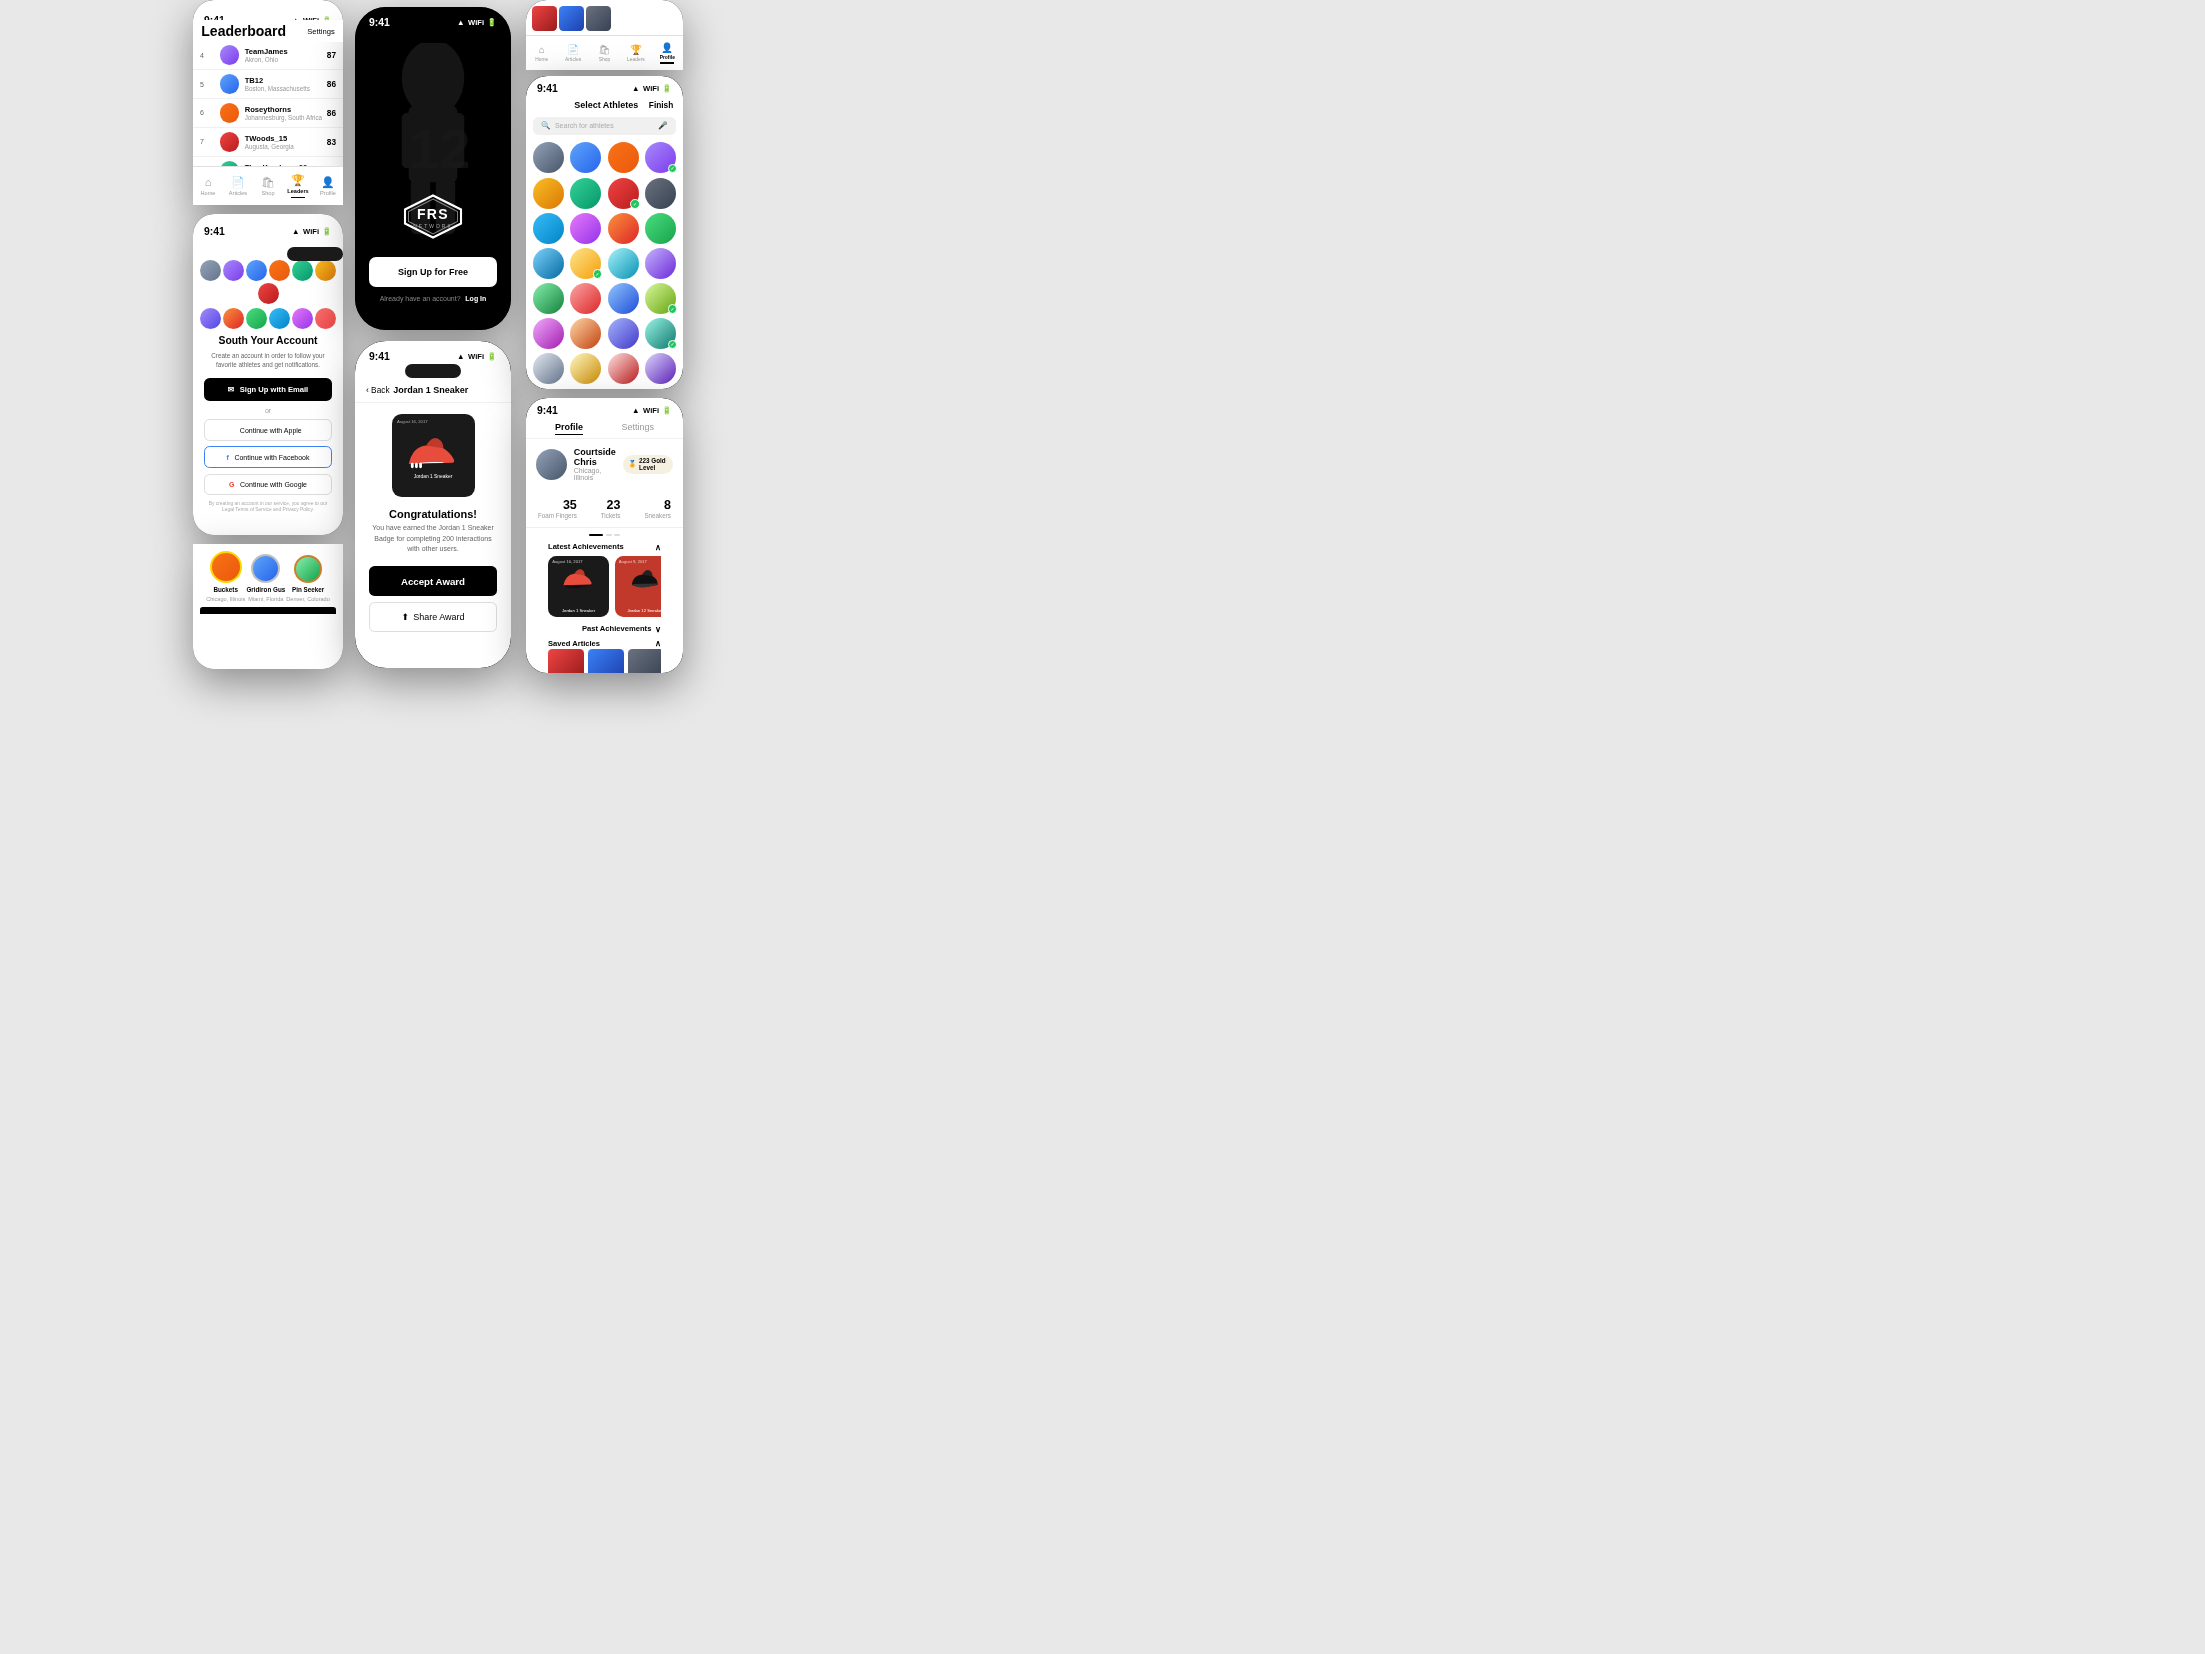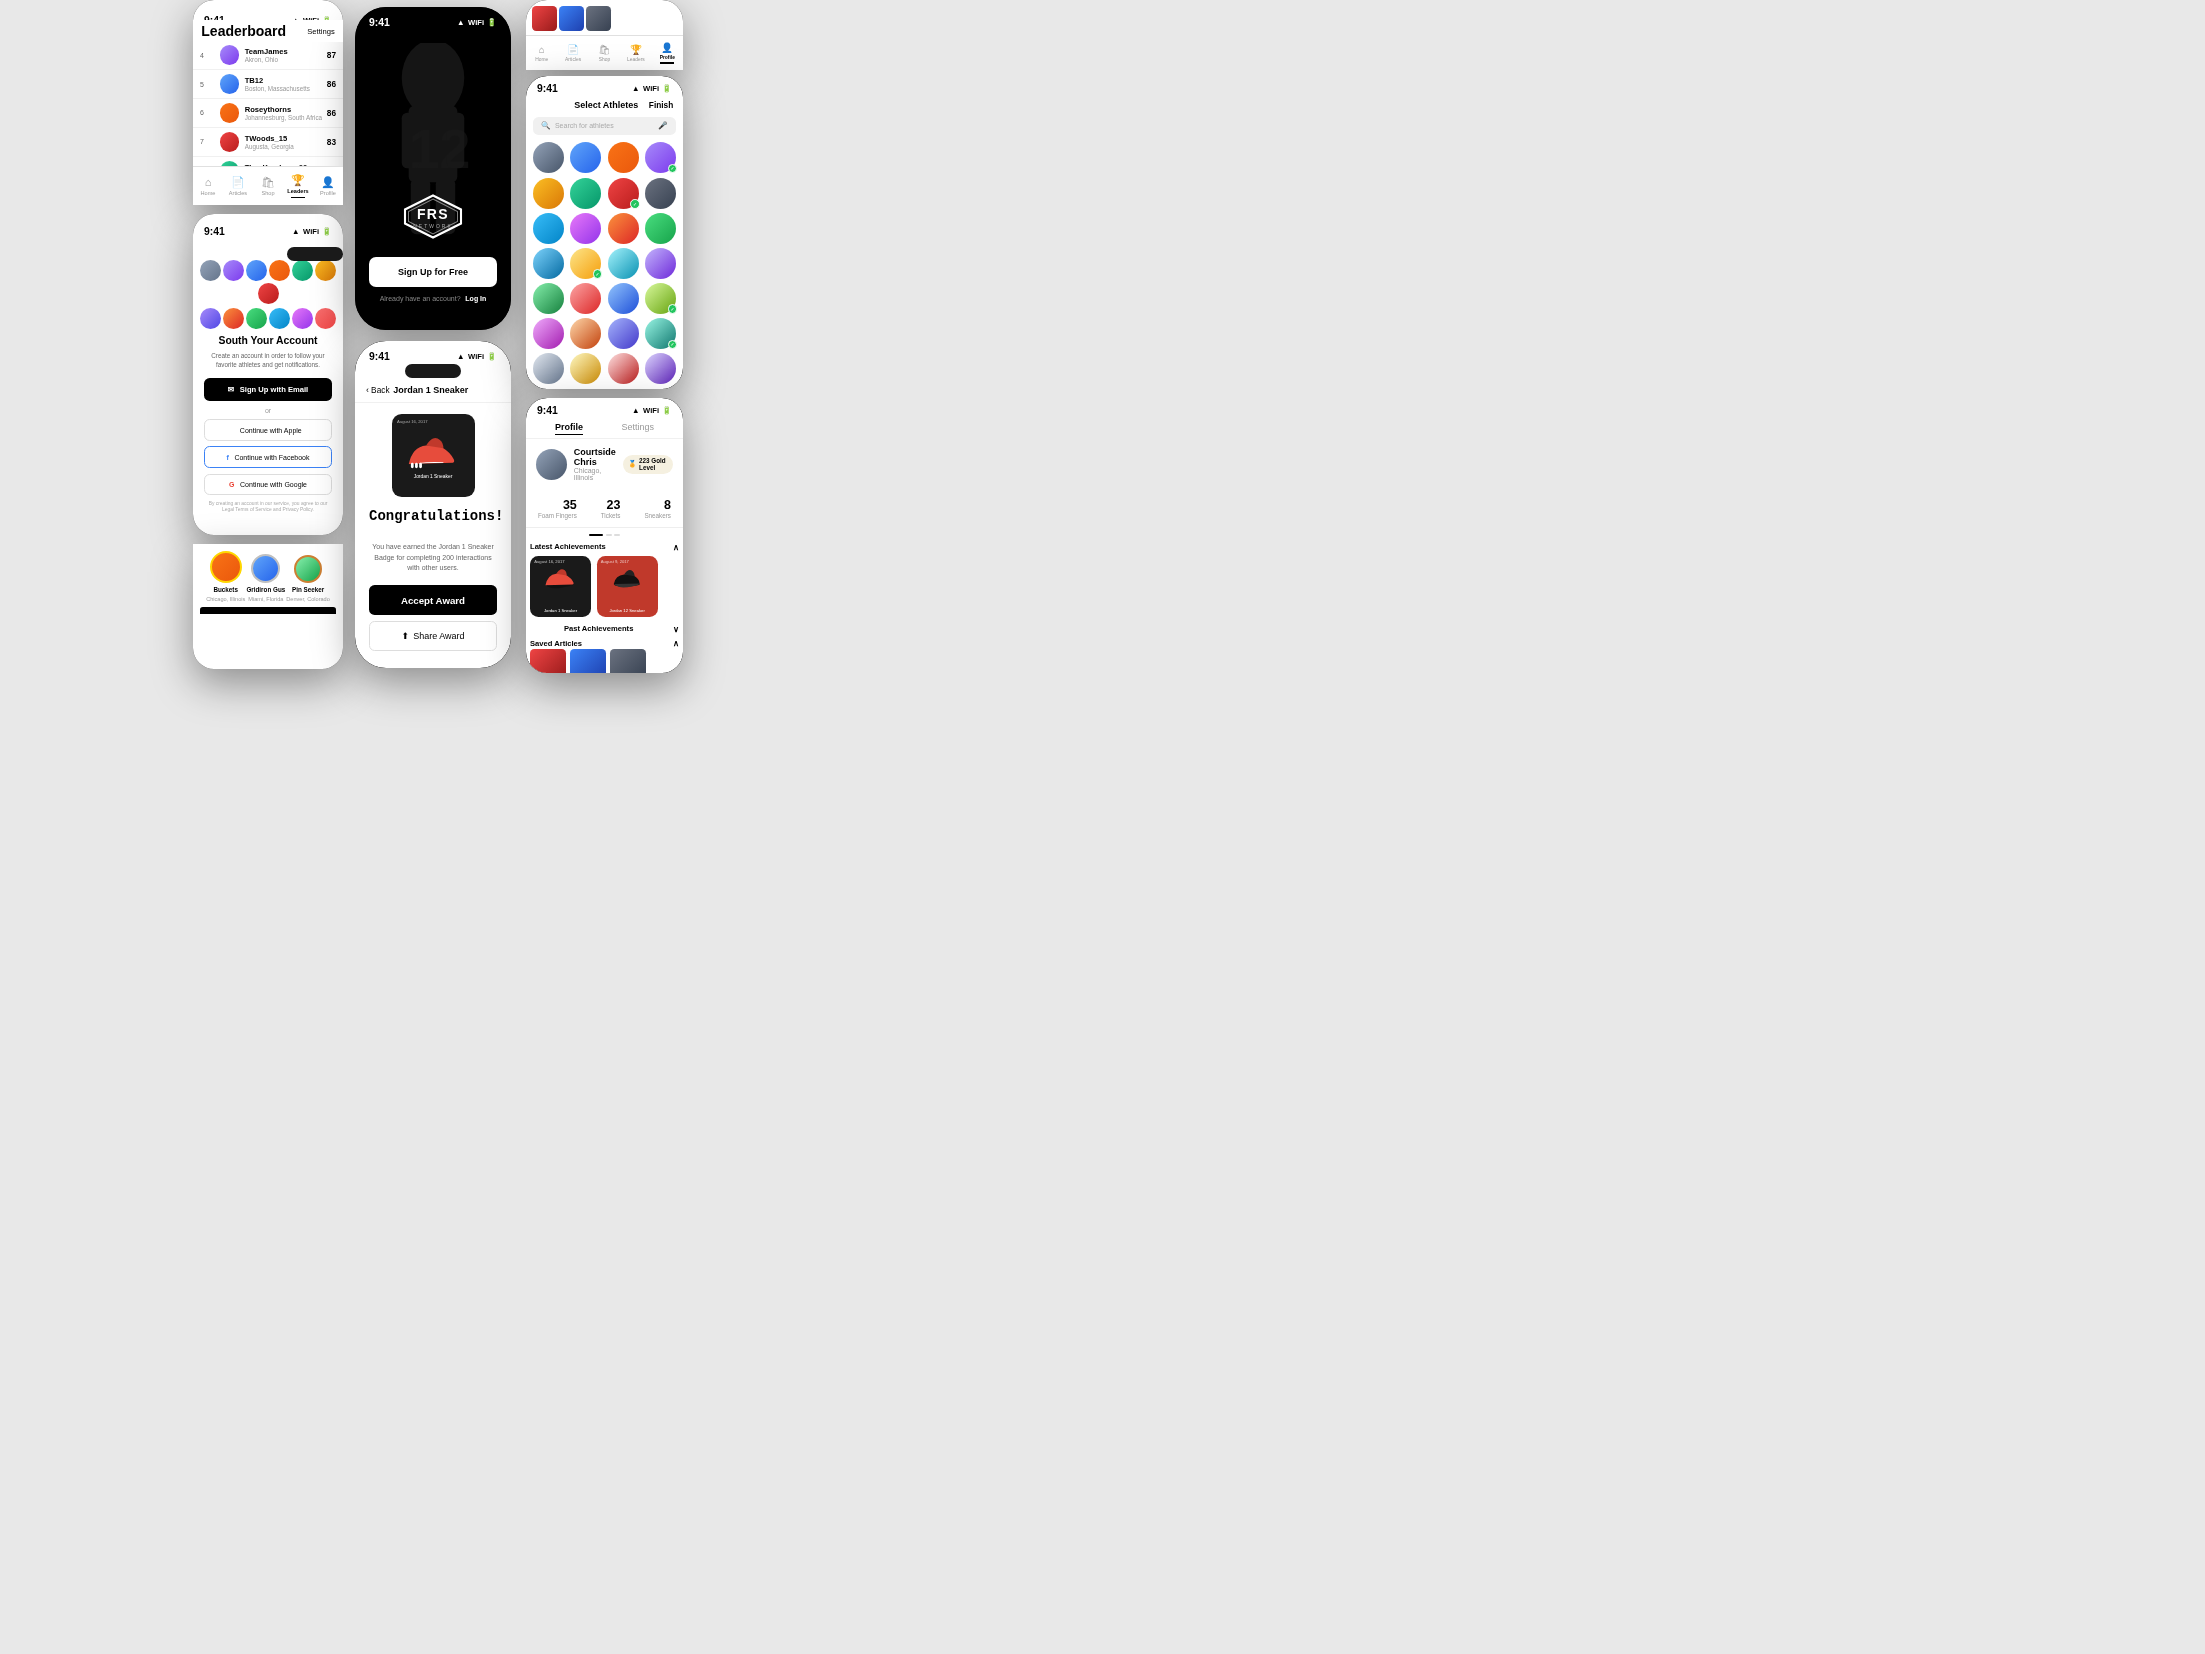--- a/index.html
+++ b/index.html
@@ -534,21 +534,21 @@
           <path d="M5,45 Q8,46 10,48 Q15,52 25,52 Q35,52 45,50 Q55,48 65,46 Q70,45 70,43" fill="#1a1a1a"></path>
           <rect x="8" y="43" width="4" height="8" rx="2" fill="#fff"></rect>
           <rect x="14" y="43" width="4" height="8" rx="2" fill="#fff"></rect>
           <rect x="20" y="43" width="4" height="8" rx="2" fill="#fff"></rect>
         </svg>
         <div style="font-size:4.9px; color:#fff; margin-top:2.8px;">Jordan 1 Sneaker</div>
       </div>
     </div>
 
     <div style="padding:0 14px; text-align:center;">
-      <div style="font-size:14px; font-weight:800; margin-bottom:18px;font-family:Liberation Mono, monospace;">Congratulations!</div>
+      <div style="font-size:11px; font-weight:800; margin-bottom:3px;">Congratulations!</div>
       <div style="font-size:7px; color:#666; line-height:1.5;">You have earned the Jordan 1 Sneaker Badge for completing 200 interactions with other users.</div>
     </div>
 
     <div style="padding:11px 14px 8.3px; display:flex; flex-direction:column; gap:5.6px;">
       <button class="btn-accept">Accept Award</button>
       <button class="btn-share" style="display:flex;align-items:center;justify-content:center;gap:4.2px;">
         <span>⬆</span>
         <span>Share Award</span>
       </button>
     </div>
@@ -785,21 +785,21 @@
         <div class="stat-label">Sneakers</div>
       </div>
     </div>
 
     <div class="scroll-dots">
       <div class="dot active"></div>
       <div class="dot"></div>
       <div class="dot"></div>
     </div>
 
-    <div style="padding:0 4px; flex:1; overflow:hidden;">
+    <div style="padding:0 22px; flex:1; overflow:hidden;">
       <div class="section-header" style="padding:0 0 4.2px;">
         <span style="font-size:7.6px;font-weight:700;">Latest Achievements</span>
         <span style="font-size:8.3px;">∧</span>
       </div>
       <div style="display:flex; gap:5.6px; overflow-x:auto; padding-bottom:2.8px;">
 
         <div class="achievement-card" style="background:#1a1a1a;width:61px;height:61px;flex-shrink:0;border-radius:8.3px;position:relative;overflow:hidden;display:flex;flex-direction:column;align-items:center;justify-content:flex-end;padding-bottom:4.2px;">
           <div style="position:absolute;top:3.5px;left:4.2px;font-size:4.2px;color:rgba(255,255,255,0.7);">August 16, 2017</div>
           <svg width="35" height="23.6" viewBox="0 0 80 55" style="position:absolute;top:9.7px;">
             <path d="M5,45 Q10,20 30,18 Q45,16 55,22 Q65,28 70,38 Q72,42 68,44 Q50,48 30,47 Q10,46 5,45Z" fill="#e74c3c"></path>

